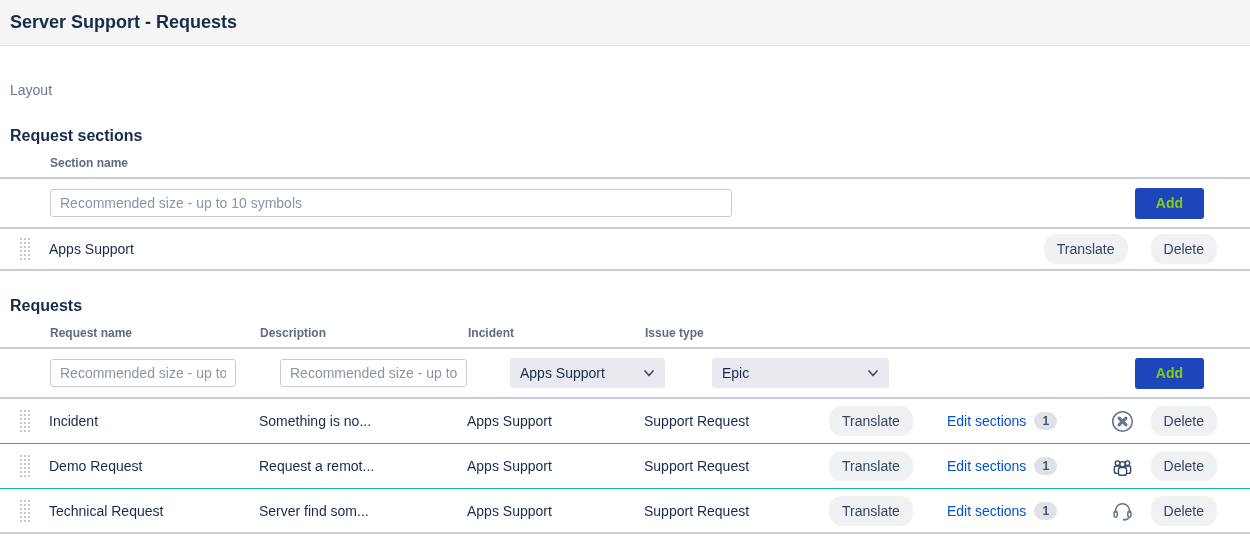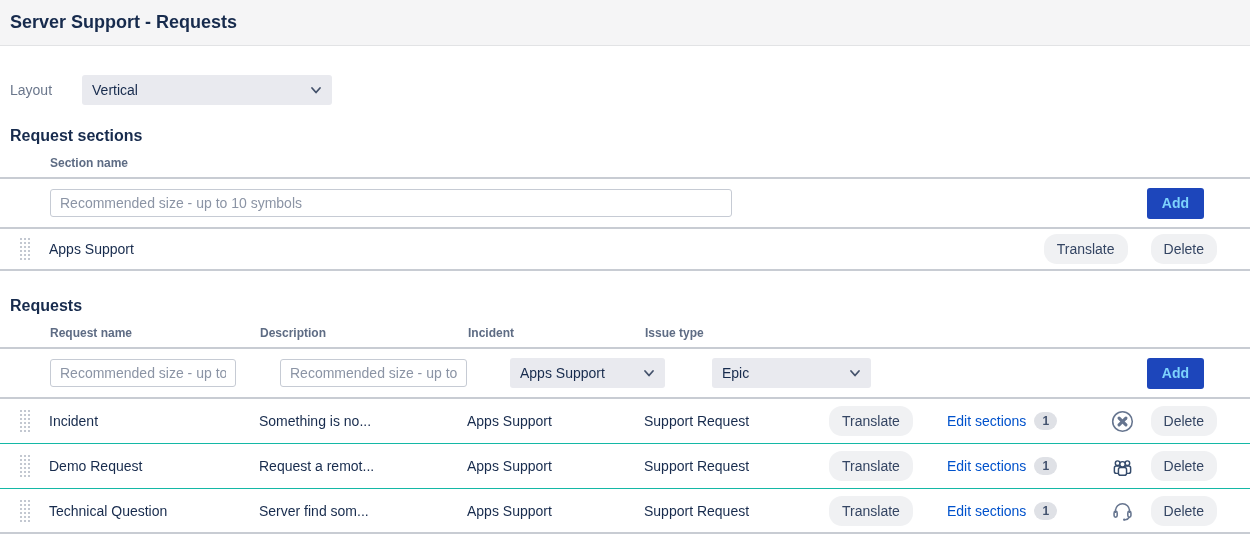--- a/index.html
+++ b/index.html
@@ -21,21 +21,20 @@
   }
   .topbar h1 { font-size: 18px; font-weight: 700; color: #172B4D; }
 
   
   .layout-row {
     margin-top: 29px;
     padding-left: 10px;
     display: flex;
     align-items: center;
     height: 30px;
-    gap: 8px;
   }
   .layout-label { color: #6B778C; font-size: 14px; font-weight: 500; }
   .select {
     position: relative;
     height: 30px;
     background: #e9eaef;
     border-radius: 3px;
     display: flex;
     align-items: center;
     padding: 0 30px 0 10px;
@@ -86,29 +85,29 @@
     font-size: 14px;
     font-family: "Liberation Sans", sans-serif;
     color: #172B4D;
     background: #fff;
   }
   .text-input::placeholder { color: #8b94a5; opacity: 1; }
   .section-name-input { width: 682px; }
   .req-name-input { width: 186px; }
   .req-desc-input { width: 187px; margin-left: 22px; }
   .project-select { width: 155px; margin-left: 21px; }
-  .issue-select { width: 159px; margin-left: 25px; text-align: right; }
+  .issue-select { width: 177px; margin-left: 25px; text-align: right; }
 
   .btn-primary {
     margin-left: auto;
     margin-right: 46px;
     height: 31px;
-    padding: 0 15px;
+    padding: 0 21px;
     background: #1d46bb;
-    color: #7dd3fc;
+    color: #84cc16;
     font-size: 14px;
     font-weight: 700;
     border: none;
     border-radius: 3px;
     font-family: "Liberation Sans", sans-serif;
     cursor: pointer;
   }
   .btn-gray {
     height: 30px;
     padding: 0 13px;
@@ -189,26 +188,20 @@
 </style>
 </head>
 <body>
 
 <div class="topbar">
   <h1>Server Support - Requests</h1>
 </div>
 
 <div class="layout-row">
   <span class="layout-label">Layout</span>
-  <div class="select layout-select">
-    <span>Vertical</span>
-    <svg class="chev" width="14" height="14" viewBox="0 0 14 14">
-        <polyline points="3,5 7,9.5 11,5" fill="none" stroke="#44526b" stroke-width="1.8" stroke-linecap="round" stroke-linejoin="round"></polyline>
-      </svg>
-  </div>
 </div>
 
 <div class="section-heading h-sections">Request sections</div>
 
 <div class="col-header-row">
   <span>Section name</span>
 </div>
 
 <div class="add-row">
   <input class="text-input section-name-input" type="text" placeholder="Recommended size - up to 10 symbols" style="">
@@ -295,21 +288,21 @@
         <rect x="8.1" y="13" width="7.8" height="7.4" rx="2"></rect>
         <circle cx="12" cy="9.9" r="2.6"></circle>
       </g>
     </svg>
   </span>
   <button class="btn-gray btn-delete">Delete</button>
 </div>
 
 <div class="req-row last">
   <div class="drag-handle"></div>
-  <span class="cell cell-name">Technical Question</span>
+  <span class="cell cell-name">Technical Request</span>
   <span class="cell cell-desc">Server find som...</span>
   <span class="cell cell-project">Apps Support</span>
   <span class="cell cell-issue">Support Request</span>
   <span class="cell-translate">
     <button class="btn-gray">Translate</button>
   </span>
   <span class="cell-edit">
     <a class="edit-link">Edit sections</a>
     <span class="count-badge">1</span>
   </span>

